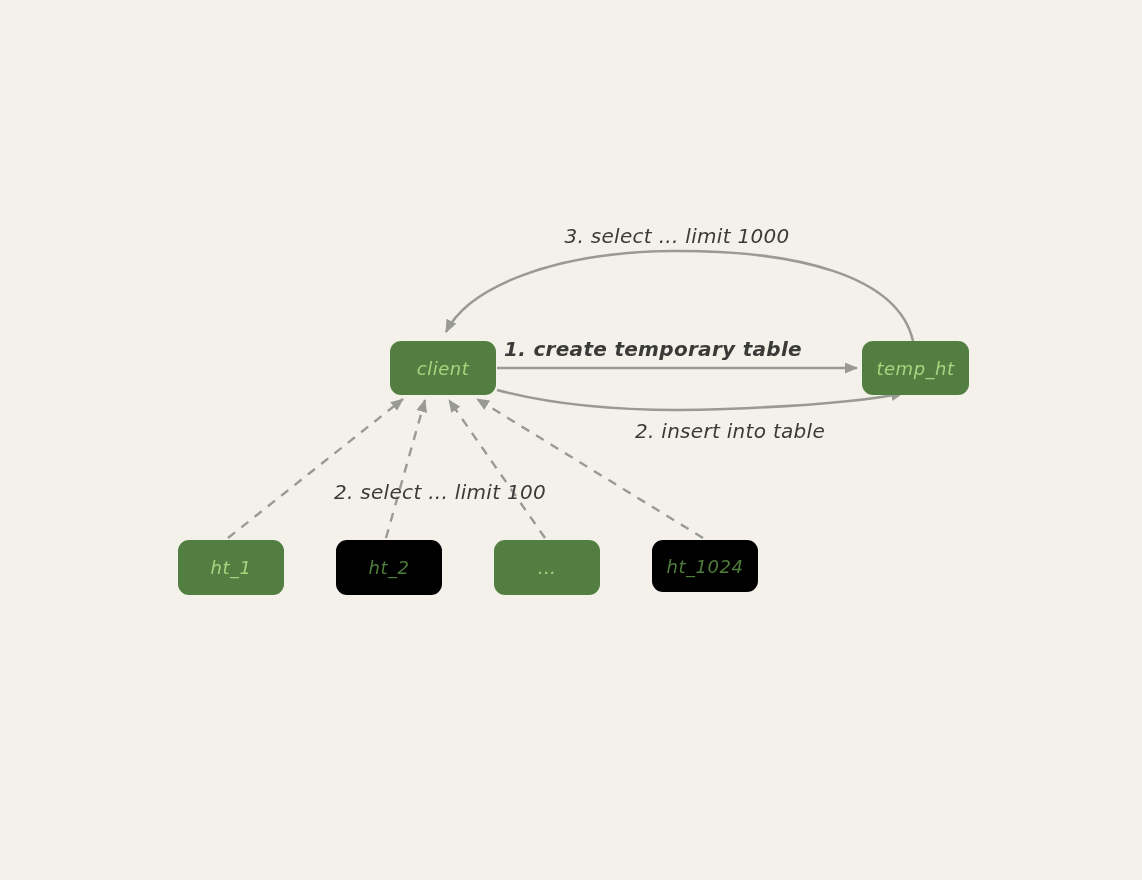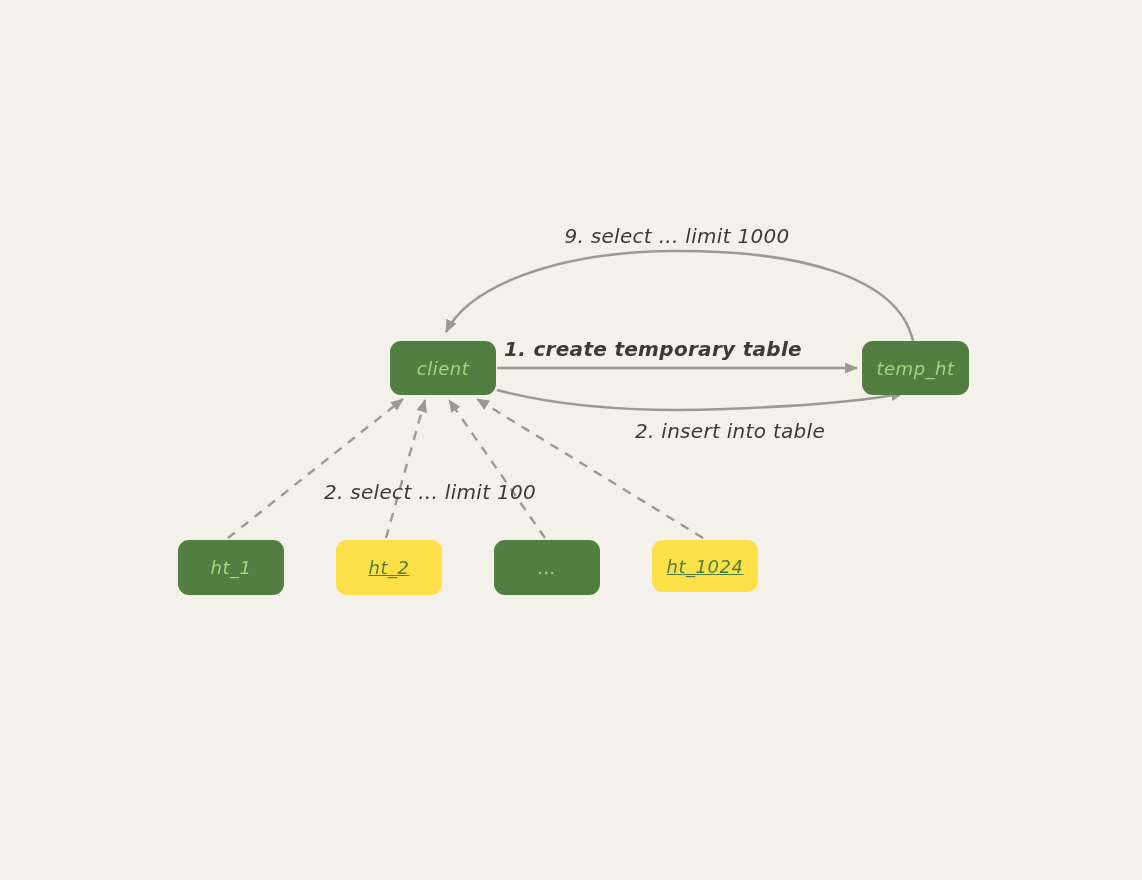--- a/index.html
+++ b/index.html
@@ -26,21 +26,21 @@
     border-radius: 11px;
     display: flex;
     align-items: center;
     justify-content: center;
     font-style: italic;
     font-size: 18px;
     letter-spacing: 0.5px;
     z-index: 2;
   }
   .node.dark  { background: #527f41; color: #a9d47f; }
-  .node.light { background: #fde047; color: #4f7d3c; text-decoration: underline; }
+  .node.light { background: #000000; color: #4f7d3c; }
 
   .node-client  { left: 390px; top: 341px; width: 106px; height: 54px; }
   .node-temp-ht { left: 862px; top: 341px; width: 107px; height: 54px; }
   .node-ht-1    { left: 178px; top: 540px; width: 106px; height: 55px; }
   .node-ht-2    { left: 336px; top: 540px; width: 106px; height: 55px; }
   .node-ht-dots { left: 494px; top: 540px; width: 106px; height: 55px; }
   .node-ht-1024 { left: 652px; top: 540px; width: 106px; height: 52px; }
 
   .edge-label {
     position: absolute;
@@ -48,21 +48,21 @@
     white-space: nowrap;
     font-style: italic;
     font-size: 20px;
     letter-spacing: 0.3px;
     color: #3a3a38;
     z-index: 2;
   }
   .label-step4 { left: 677px; top: 236px; }
   .label-step1 { left: 653px; top: 349px; font-weight: bold; }
   .label-step3 { left: 730px; top: 431px; }
-  .label-step2 { left: 430px; top: 492px; }
+  .label-step2 { left: 440px; top: 492px; }
 </style>
 </head>
 <body>
 
 <div class="canvas">
 
   <svg class="wires" viewBox="0 0 1142 880">
     <defs>
       <marker id="ah" markerUnits="userSpaceOnUse" markerWidth="15" markerHeight="12" refX="12" refY="5.5" orient="auto">
         <path d="M0,0 L13,5.5 L0,11 Z" fill="#9a9a95"></path>
@@ -93,18 +93,18 @@
   <div class="node light node-ht-2">
     <span>ht_2</span>
   </div>
   <div class="node dark node-ht-dots">
     <span>...</span>
   </div>
   <div class="node light node-ht-1024">
     <span>ht_1024</span>
   </div>
 
-  <div class="edge-label label-step4">9. select ... limit 1000</div>
+  <div class="edge-label label-step4">3. select ... limit 1000</div>
   <div class="edge-label label-step1">1. create temporary table</div>
   <div class="edge-label label-step3">2. insert into table</div>
   <div class="edge-label label-step2">2. select ... limit 100</div>
 
 </div>
 
 </body></html>

